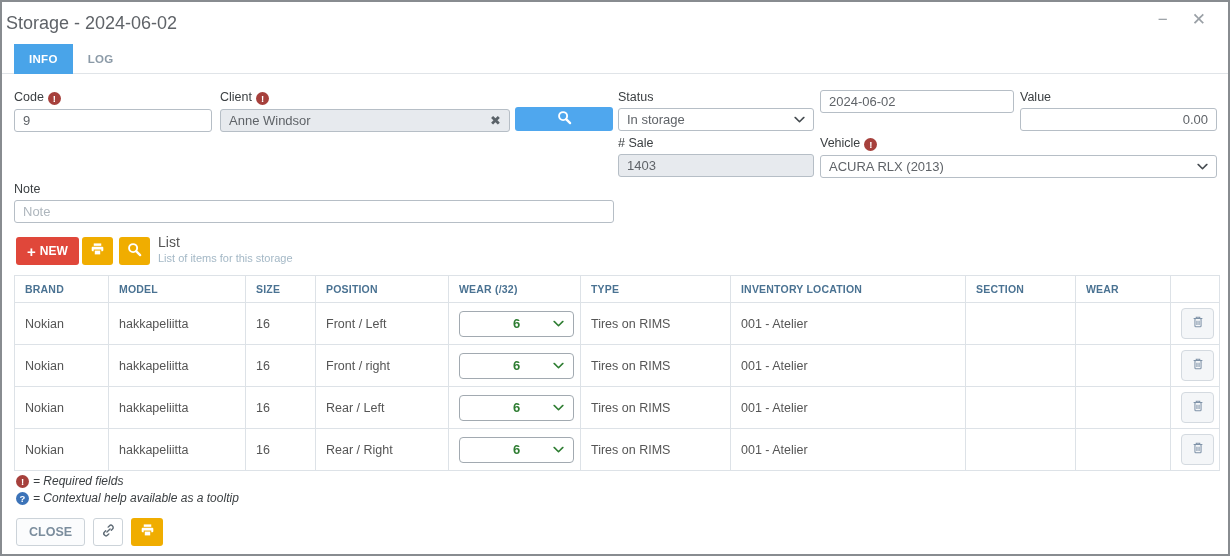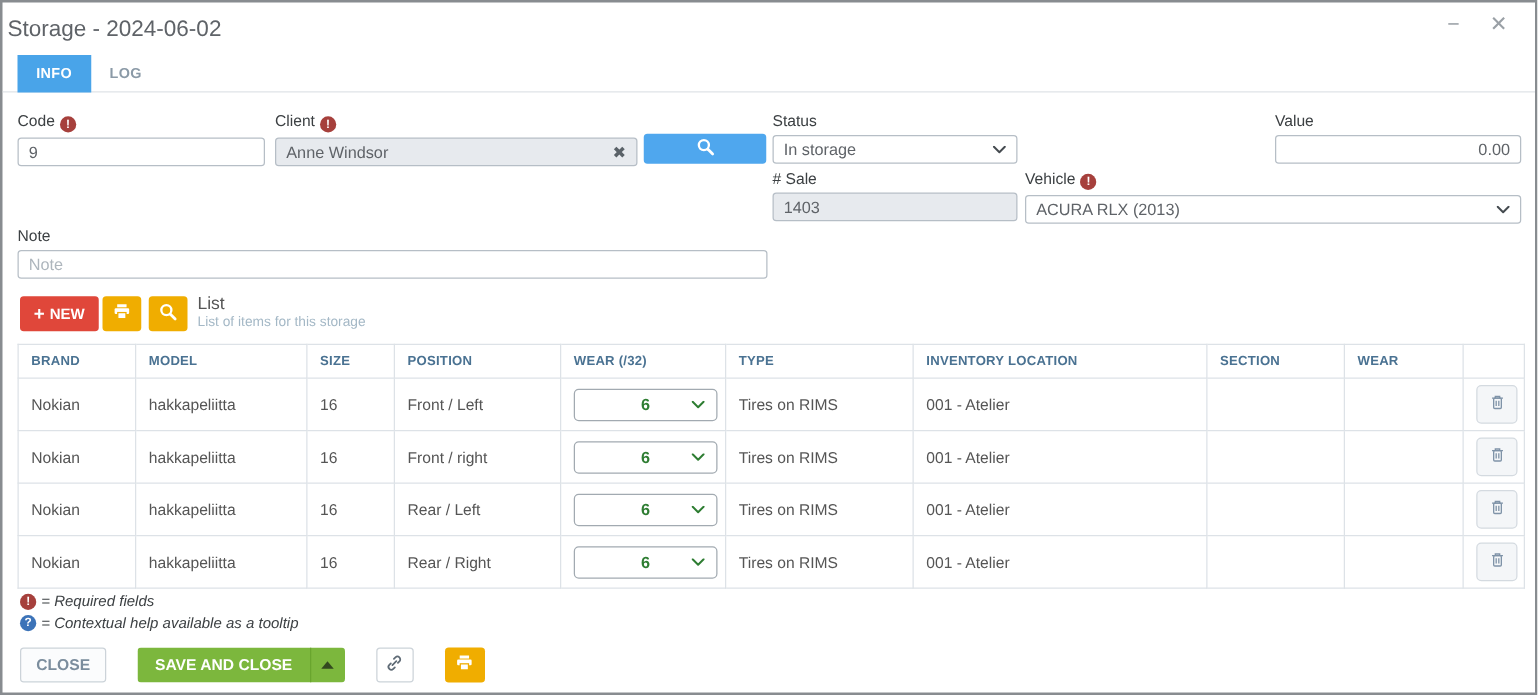--- a/index.html
+++ b/index.html
@@ -53,21 +53,21 @@
   .wearsel .val { font-size: 13px; color: #2e7d32; font-weight: bold; }
   .wearsel svg { position: absolute; right: 9px; top: 50%; transform: translateY(-50%); }
   .btn-trash { width: 33px; height: 31px; background: #f4f6f8; border: 1px solid #d4dae0; border-radius: 4px; cursor: pointer; display: flex; align-items: center; justify-content: center; margin: 0 auto; }
 
   
   .legend { position: absolute; left: 14px; font-size: 12px; font-style: italic; color: #3c4043; display: flex; align-items: center; }
   .legend .helpdot, .legend .req { font-style: normal; }
   .legend .req { margin-left: 0; margin-right: 4px; }
 
   
-  .footer { position: absolute; left: 14px; top: 516px; display: flex; align-items: center; gap: 25px; }
+  .footer { position: absolute; left: 14px; top: 516px; display: flex; align-items: center; gap: 8px; }
   .btn-close { height: 28px; padding: 0 12px; background: #fbfcfd; border: 1px solid #ccd3d9; border-radius: 3px; color: #7b8d9d; font-weight: bold; font-size: 12.5px; cursor: pointer; font-family: inherit; }
   .btn-save-group { display: flex; height: 28px; border-radius: 3px; overflow: hidden; cursor: pointer; }
   .btn-save-main { background: #7cb73d; color: #fff; border: none; font-weight: bold; font-size: 12.5px; padding: 0 14px; cursor: pointer; font-family: inherit; }
   .btn-save-caret { width: 28px; background: #7cb73d; border: none; border-left: 1px solid #69a52e; cursor: pointer; display: flex; align-items: center; justify-content: center; }
   .caret-up { width: 0; height: 0; border-left: 5px solid transparent; border-right: 5px solid transparent; border-bottom: 6px solid #33491f; }
   .btn-link { width: 30px; height: 28px; background: #fff; border: 1px solid #ccd3d9; border-radius: 3px; cursor: pointer; display: flex; align-items: center; justify-content: center; }
   .btn-print-ft { width: 32px; height: 28px; background: #f0ad00; border: none; border-radius: 3px; cursor: pointer; display: flex; align-items: center; justify-content: center; }
 </style>
 </head>
 <body>
@@ -111,20 +111,21 @@
       <span class="val">In storage</span>
       <span>
           <svg width="11" height="7" viewBox="0 0 12 8">
             <path d="M1 1l5 5 5-5" stroke="#454b50" stroke-width="1.8" fill="none" stroke-linecap="round" stroke-linejoin="round"></path>
           </svg>
         </span>
     </div>
   </div>
 
   <div class="fg" style="left:818px;top:88px;width:194px">
+    <input class="inp" value="2024-06-02" style="">
   </div>
 
   <div class="fg" style="left:1018px;top:88px;width:197px">
     <div class="lbl"><span>Value</span></div>
     <input class="inp num" value="0.00" style="">
   </div>
 
   <div class="fg" style="left:616px;top:134px;width:196px">
     <div class="lbl"><span># Sale</span></div>
     <input class="inp ro" readonly="" value="1403" style="">
@@ -328,26 +329,20 @@
     <span class="req">!</span>
     <span>= Required fields</span>
   </div>
   <div class="legend" style="top:489px">
     <span class="helpdot">?</span>
     <span>= Contextual help available as a tooltip</span>
   </div>
 
   <div class="footer">
     <button class="btn-close">CLOSE</button>
-    <div class="btn-save-group">
-      <button class="btn-save-main">SAVE AND CLOSE</button>
-      <button class="btn-save-caret">
-          <span class="caret-up"></span>
-        </button>
-    </div>
     <button class="btn-link">
       <span><svg width="15" height="15" viewBox="0 0 16 16" fill="none" stroke="#5f6b76" stroke-width="1.5" stroke-linecap="round">
             <path d="M6.3 9.7l3.4-3.4"></path>
             <path d="M7.6 4.4l1.3-1.3a2.4 2.4 0 013.4 3.4L11 7.8"></path>
             <path d="M8.4 11.6l-1.3 1.3a2.4 2.4 0 01-3.4-3.4L5 8.2"></path>
           </svg></span>
     </button>
     <button class="btn-print-ft">
       <span><svg width="15" height="15" viewBox="0 0 16 16">
             <rect x="4" y="1.5" width="8" height="2.6" fill="#fff"></rect>

